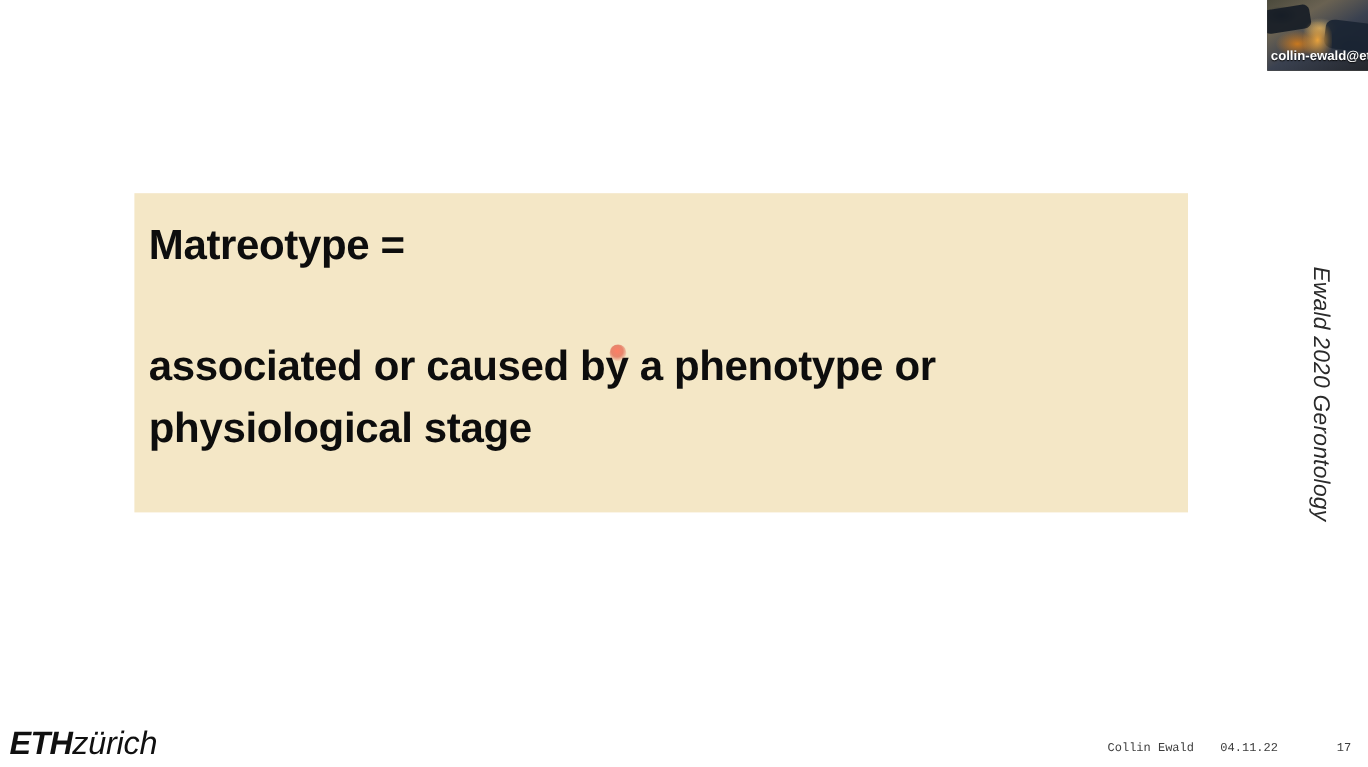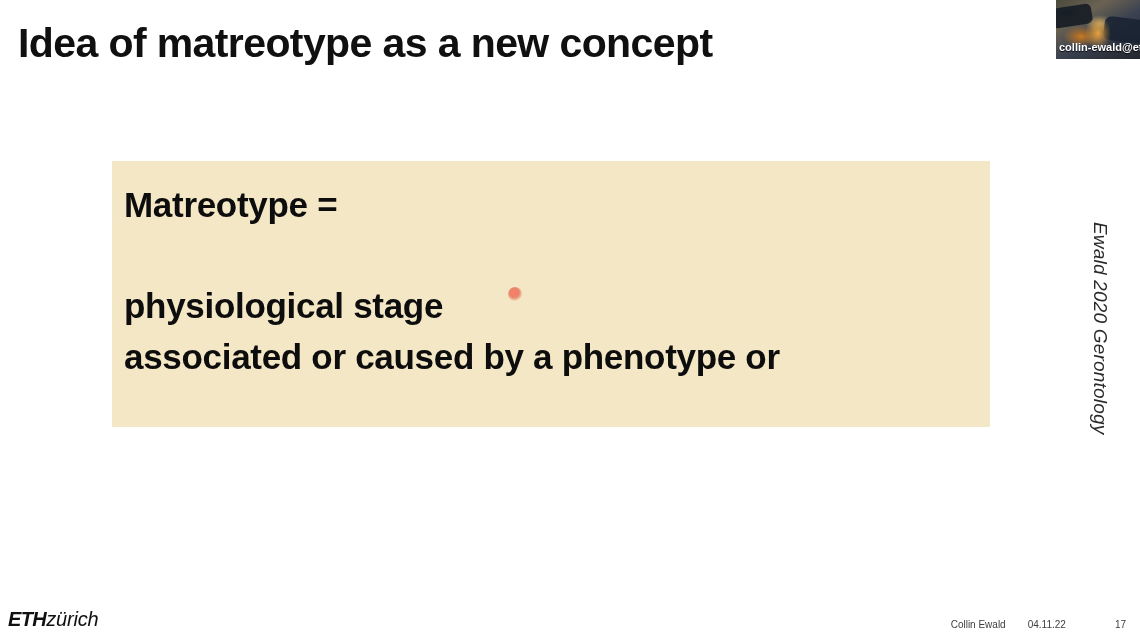--- a/index.html
+++ b/index.html
@@ -147,69 +147,68 @@
     letter-spacing: 0.2px;
   }
 
   
   #eth-logo {
     position: absolute;
     left: 8px;
     bottom: 9px;
     font-family: "Liberation Sans", sans-serif;
     font-style: italic;
-    font-size: 20px;
+    font-size: 27px;
     line-height: 22px;
     color: #101010;
     white-space: nowrap;
   }
   #eth-logo .eth-mark {
     font-weight: bold;
     letter-spacing: -0.6px;
   }
   #eth-logo .eth-city {
     font-weight: normal;
     letter-spacing: -0.2px;
   }
 
   #footer-meta {
     position: absolute;
     right: 14px;
     bottom: 8px;
     display: flex;
     align-items: center;
-    font-family: Liberation Sans, sans-serif;
+    font-family: Liberation Mono, monospace;
     font-size: 10px;
     line-height: 13px;
     color: #3d3d3d;
     white-space: nowrap;
   }
   #footer-meta .fm-author { margin-right: 22px; }
   #footer-meta .fm-date   { margin-right: 49px; }
   #footer-meta .fm-page   { }
 </style>
 </head>
 <body>
 
 <div id="slide">
 
-  <div id="slide-title">Idea of matreotype as a new concept</div>
 
   <div id="corner-photo">
     <div class="ph-layer"></div>
     <div class="ph-dark1"></div>
     <div class="ph-dark2"></div>
     <div class="ph-glow"></div>
     <div id="corner-photo-caption">collin-ewald@et</div>
   </div>
 
   <div id="definition-box">
     <div id="def-heading" class="def-line">Matreotype =</div>
+    <div class="def-line">associated or caused by a phenotype or</div>
     <div class="def-line">physiological stage</div>
-    <div class="def-line">associated or caused by a phenotype or</div>
   </div>
 
   <div id="pointer-dot"></div>
 
   <div id="side-citation">Ewald 2020 Gerontology</div>
 
   <div id="eth-logo">
     <span class="eth-mark">ETH</span><span class="eth-city">zürich</span>
   </div>
 

